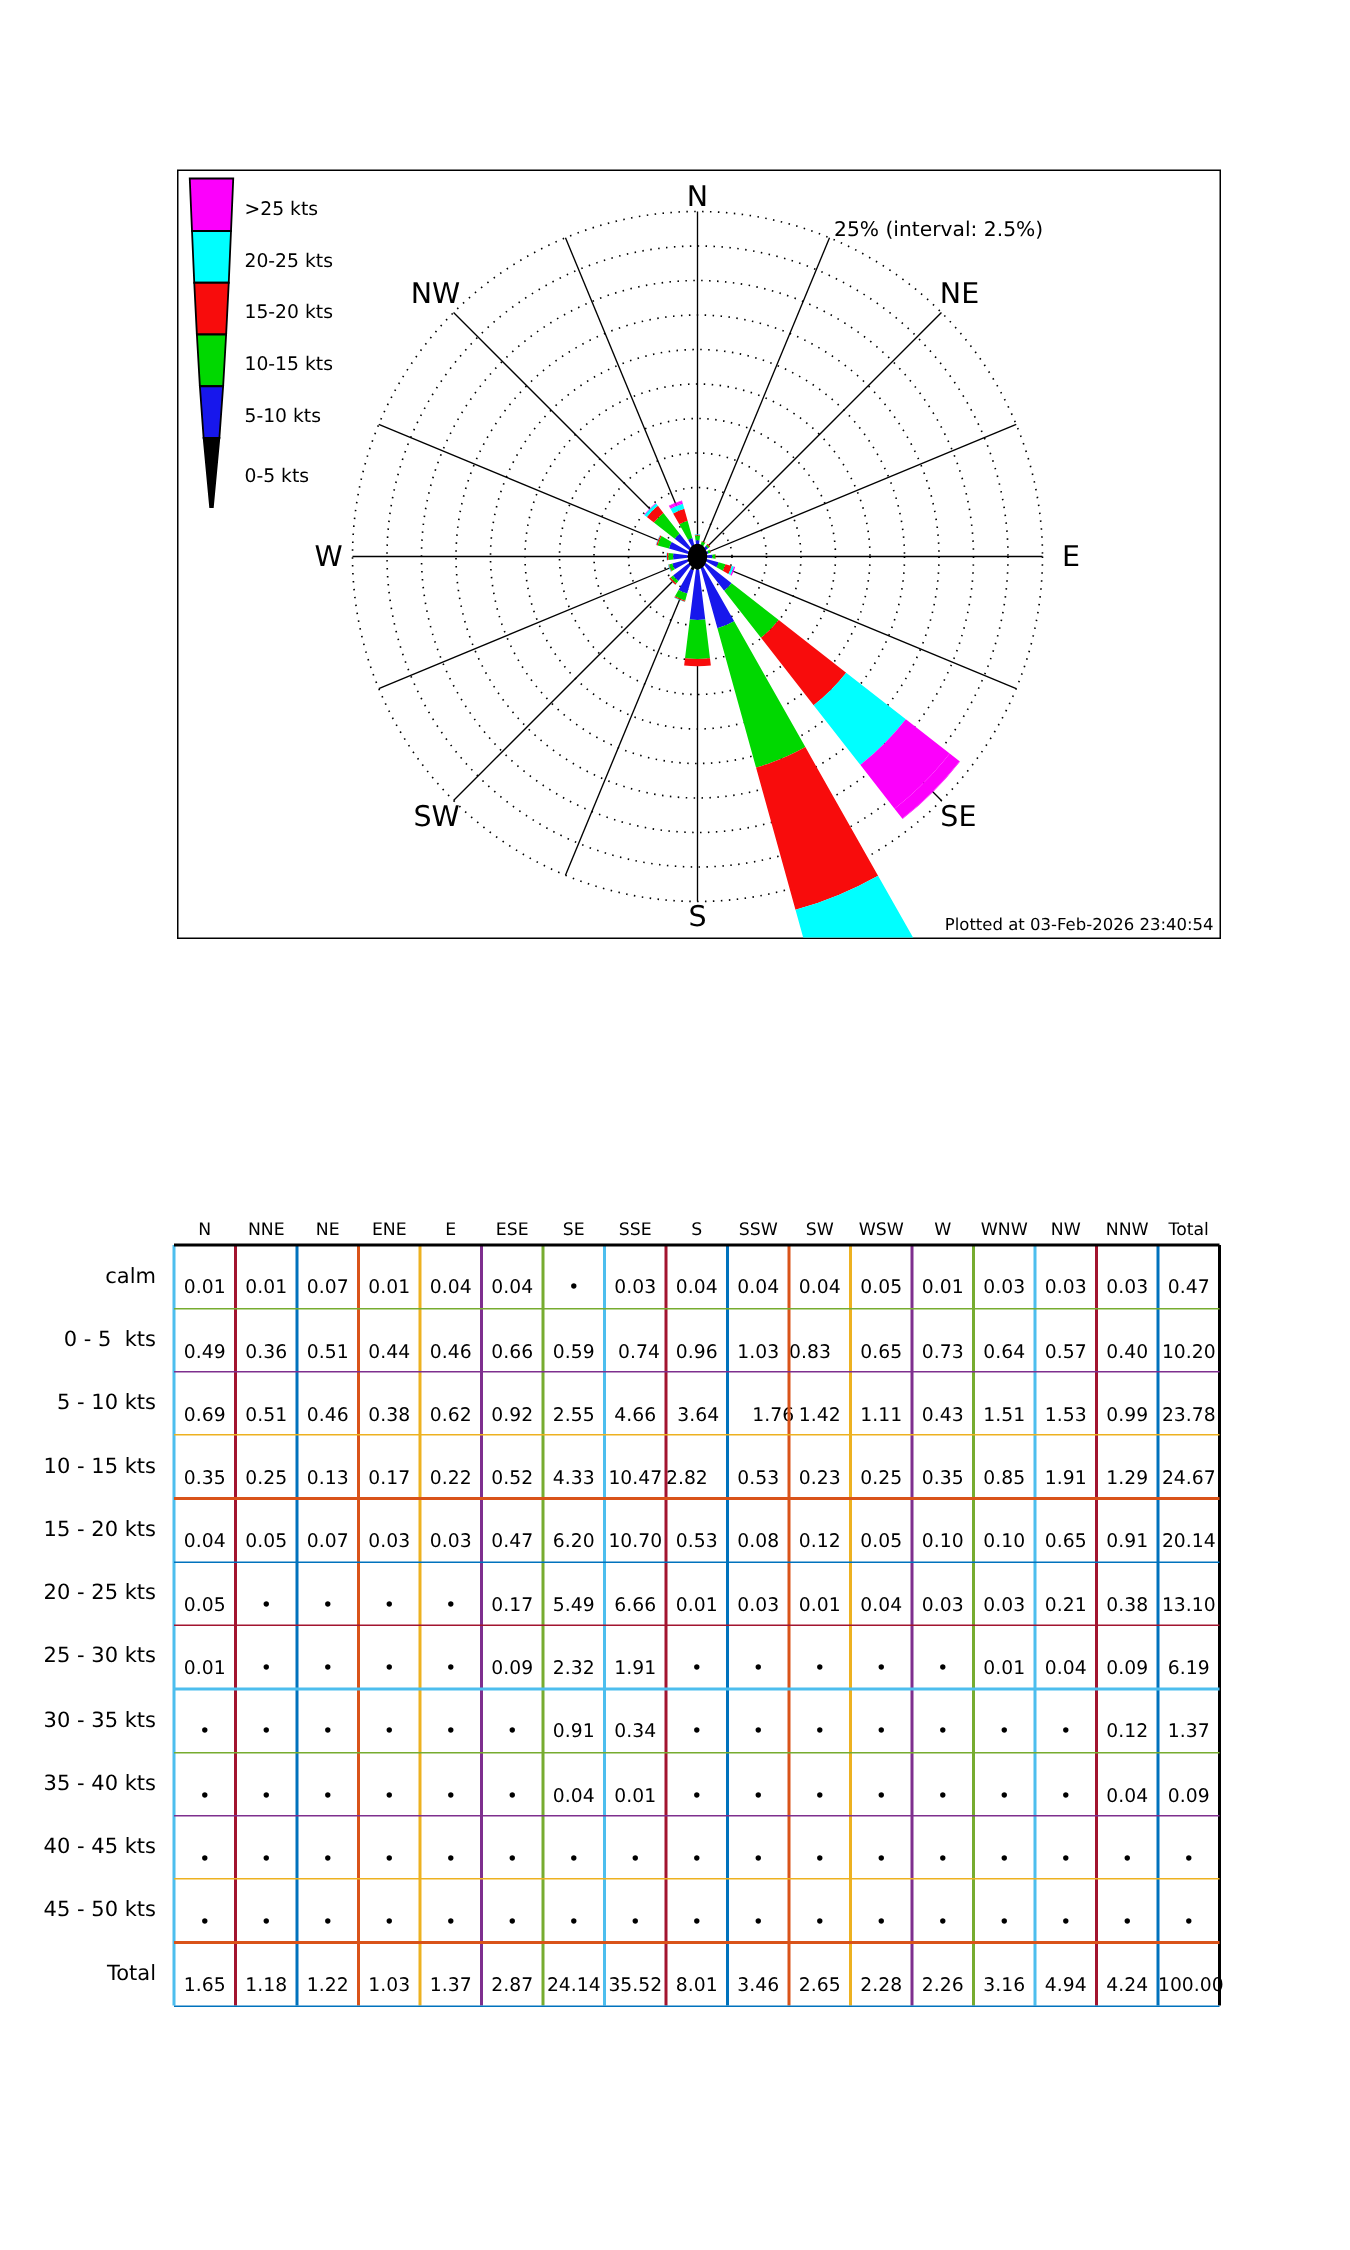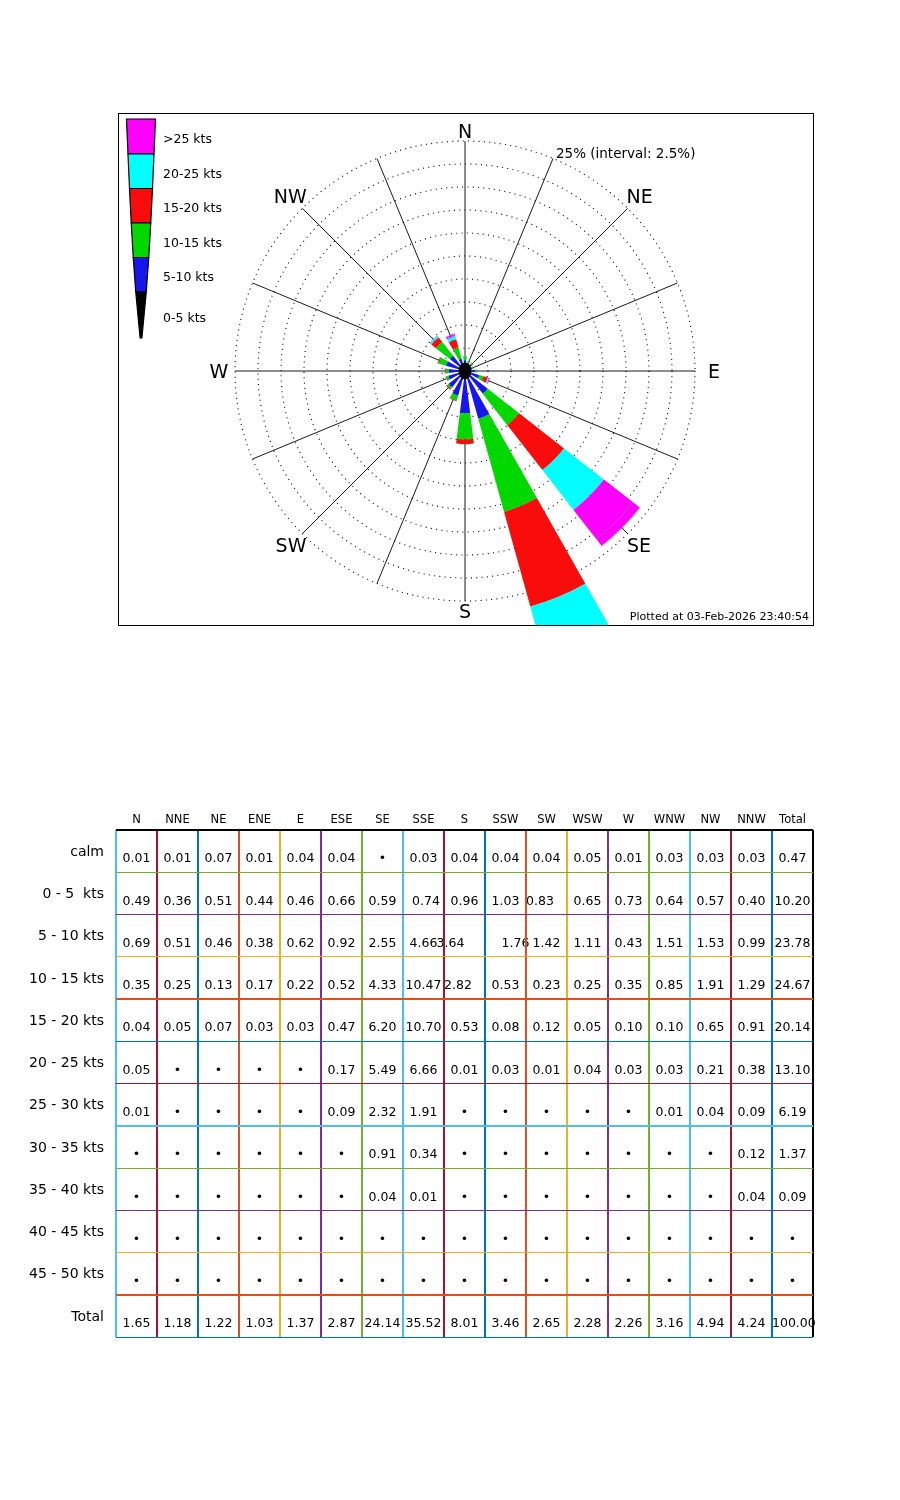--- a/index.html
+++ b/index.html
@@ -227,21 +227,21 @@
       <div class="cell" style="left:656px;width:41px;top:62.6px">10.20</div>
       <div class="rowlab" style="top:97.2px">5 - 10 kts</div>
       <div class="cell" style="left:0px;width:41px;top:104.8px">0.69</div>
       <div class="cell" style="left:41px;width:41px;top:104.8px">0.51</div>
       <div class="cell" style="left:82px;width:41px;top:104.8px">0.46</div>
       <div class="cell" style="left:123px;width:41px;top:104.8px">0.38</div>
       <div class="cell" style="left:164px;width:41px;top:104.8px">0.62</div>
       <div class="cell" style="left:205px;width:41px;top:104.8px">0.92</div>
       <div class="cell" style="left:246px;width:41px;top:104.8px">2.55</div>
       <div class="cell" style="left:287px;width:41px;top:104.8px">4.66</div>
-      <div class="cell" style="left:309px;width:51px;top:104.8px">3.64</div>
+      <div class="cell" style="left:324px;width:51px;top:104.8px">3.64</div>
       <div class="cell" style="left:369px;width:61px;top:104.8px">1.76</div>
       <div class="cell" style="left:410px;width:41px;top:104.8px">1.42</div>
       <div class="cell" style="left:451px;width:41px;top:104.8px">1.11</div>
       <div class="cell" style="left:492px;width:41px;top:104.8px">0.43</div>
       <div class="cell" style="left:533px;width:41px;top:104.8px">1.51</div>
       <div class="cell" style="left:574px;width:41px;top:104.8px">1.53</div>
       <div class="cell" style="left:615px;width:41px;top:104.8px">0.99</div>
       <div class="cell" style="left:656px;width:41px;top:104.8px">23.78</div>
       <div class="rowlab" style="top:139.5px">10 - 15 kts</div>
       <div class="cell" style="left:0px;width:41px;top:147.1px">0.35</div>

